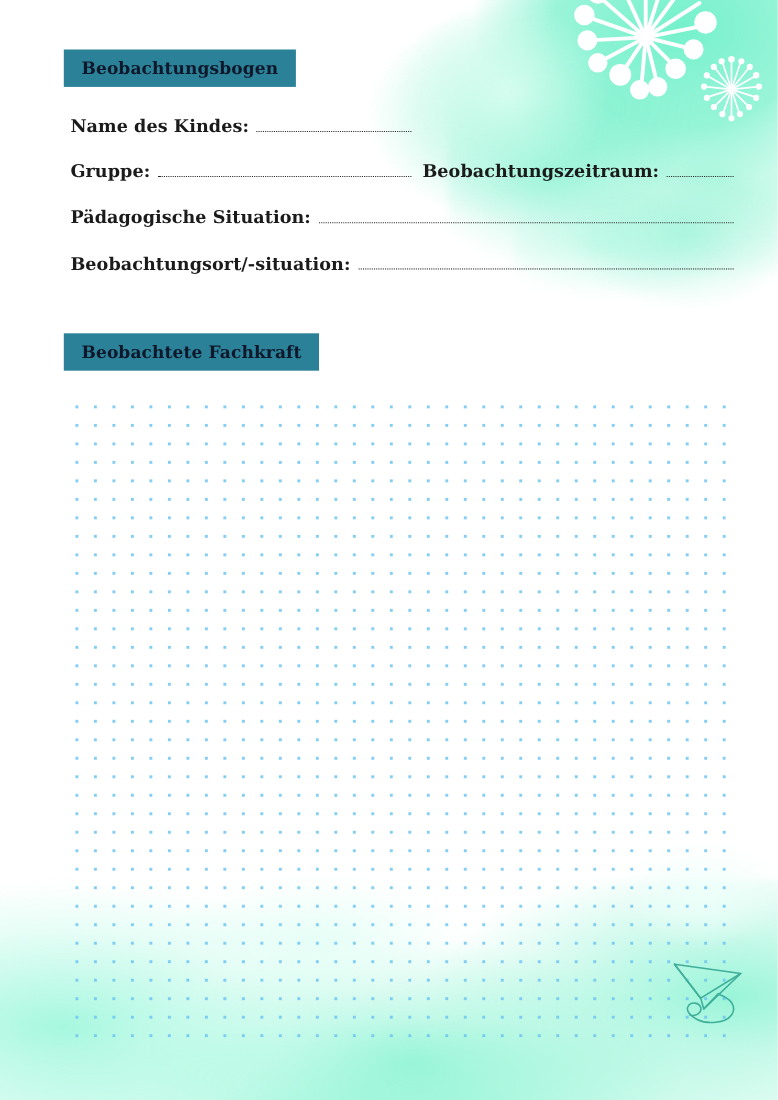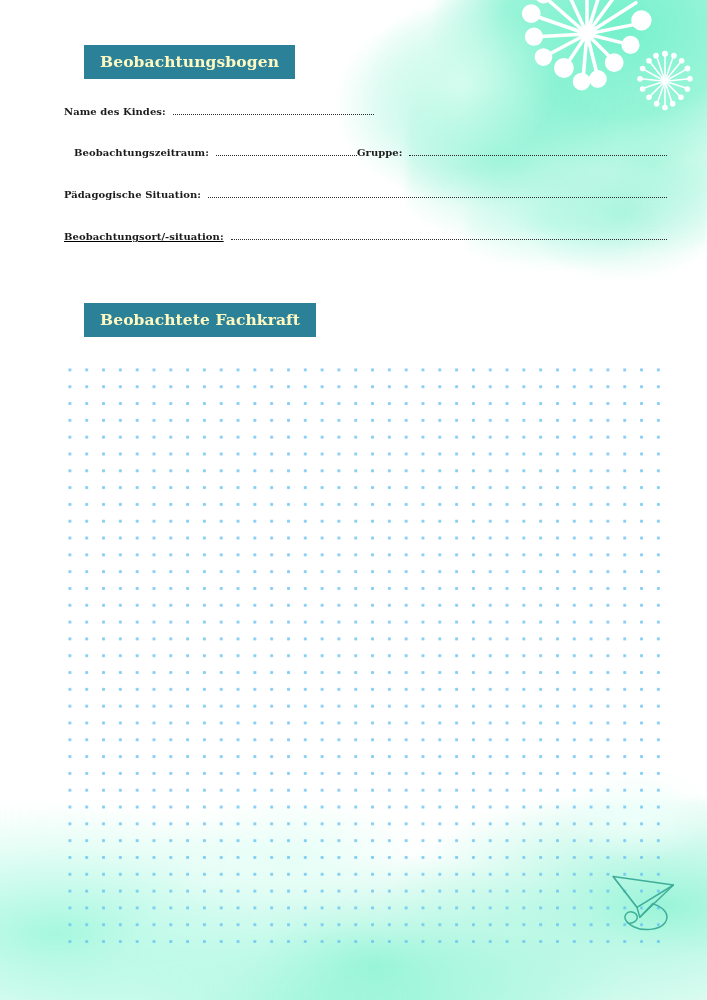--- a/index.html
+++ b/index.html
@@ -73,35 +73,34 @@
     background-position:3.5px 3.5px;
     opacity:.82;
   }
 
   
   .content { position:relative; z-index:5; }
 
   .section-header {
     display:inline-block;
     background:#2a8198;
-    color:#fef9c3;
+    color:#0f172a;
     font-size:15.5px;
     font-weight:bold;
     letter-spacing:.1px;
     padding:7px 16px 8px 16px;
     white-space:nowrap;
-    margin-left:26px;
   }
   #header-bogen { position:absolute; left:58px; top:45px; }
   #header-situation { position:absolute; left:58px; top:303px; }
 
   .field-row { position:absolute; display:flex; align-items:baseline; }
   .field { display:flex; align-items:baseline; }
   .field-label {
-    font-size:10px;
+    font-size:16px;
     font-weight:bold;
     color:#1b1b1b;
     white-space:nowrap;
     letter-spacing:.05px;
   }
   .field-line {
     flex:1 1 auto;
     margin-left:7px;
     border-bottom:1.5px dotted #2b2b2b;
     height:10px;
@@ -111,21 +110,21 @@
   #row-1 { left:64px; top:105px; width:603px; }
   #row-2 { left:64px; top:146px; width:603px; }
   #row-3 { left:64px; top:188px; width:603px; }
   #row-4 { left:64px; top:230px; width:603px; }
 
   #row-1 .f-left  { width:310px; }
   #row-1 .f-right { width:283px; margin-left:10px; }
   #row-2 .f-left  { width:310px; }
   #row-2 .f-right { width:283px; margin-left:10px; }
   #row-3 .f-full  { width:603px; }
-  #row-4 .f-full  { width:603px;text-decoration:underline; }
+  #row-4 .f-full  { width:603px; }
 
   
   #paper-plane { position:absolute; right:27px; bottom:66px; width:72px; height:70px; z-index:6; }
 </style>
 </head>
 <body>
 
 <div class="wash" id="wash-top-right"></div>
 <div class="wash" id="wash-top-right-2"></div>
 <div class="wash" id="wash-top-right-pale"></div>
@@ -211,26 +210,26 @@
   <div class="section-header" id="header-bogen">Beobachtungsbogen</div>
 
   <div class="field-row" id="row-1">
     <div class="field f-left">
       <span class="field-label">Name des Kindes:</span>
       <span class="field-line"></span>
     </div>
   </div>
 
   <div class="field-row" id="row-2">
+    <div class="field f-left">
+      <span class="field-label">Gruppe:</span>
+      <span class="field-line"></span>
+    </div>
     <div class="field f-right">
       <span class="field-label">Beobachtungszeitraum:</span>
-      <span class="field-line"></span>
-    </div>
-    <div class="field f-left">
-      <span class="field-label">Gruppe:</span>
       <span class="field-line"></span>
     </div>
   </div>
 
   <div class="field-row" id="row-3">
     <div class="field f-full">
       <span class="field-label">Pädagogische Situation:</span>
       <span class="field-line"></span>
     </div>
   </div>

